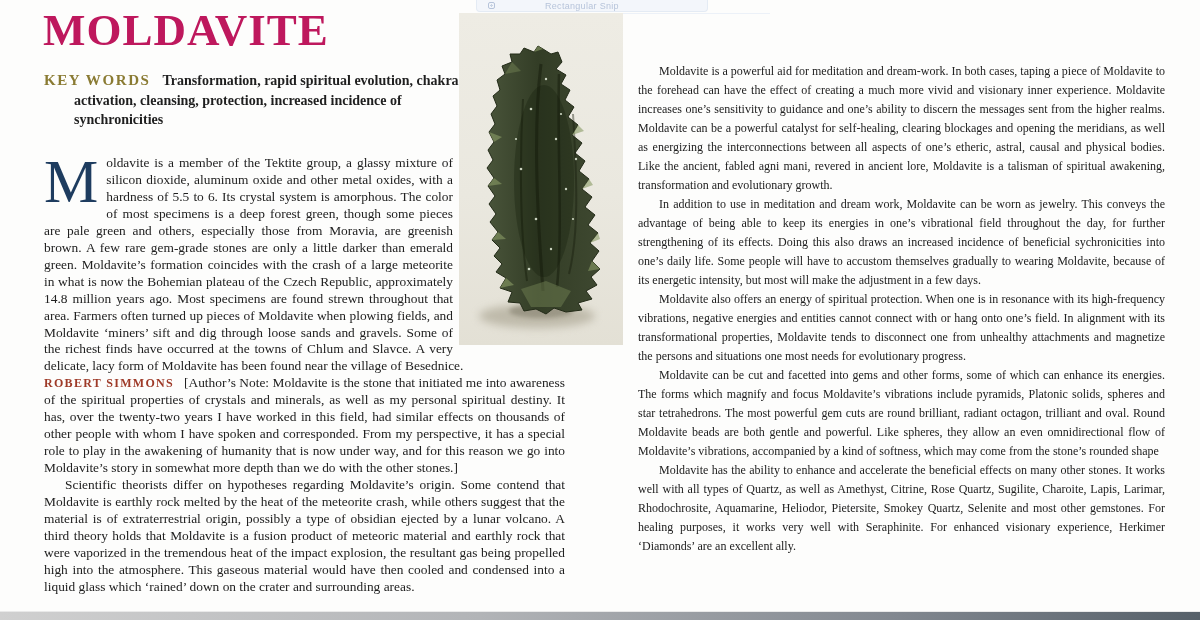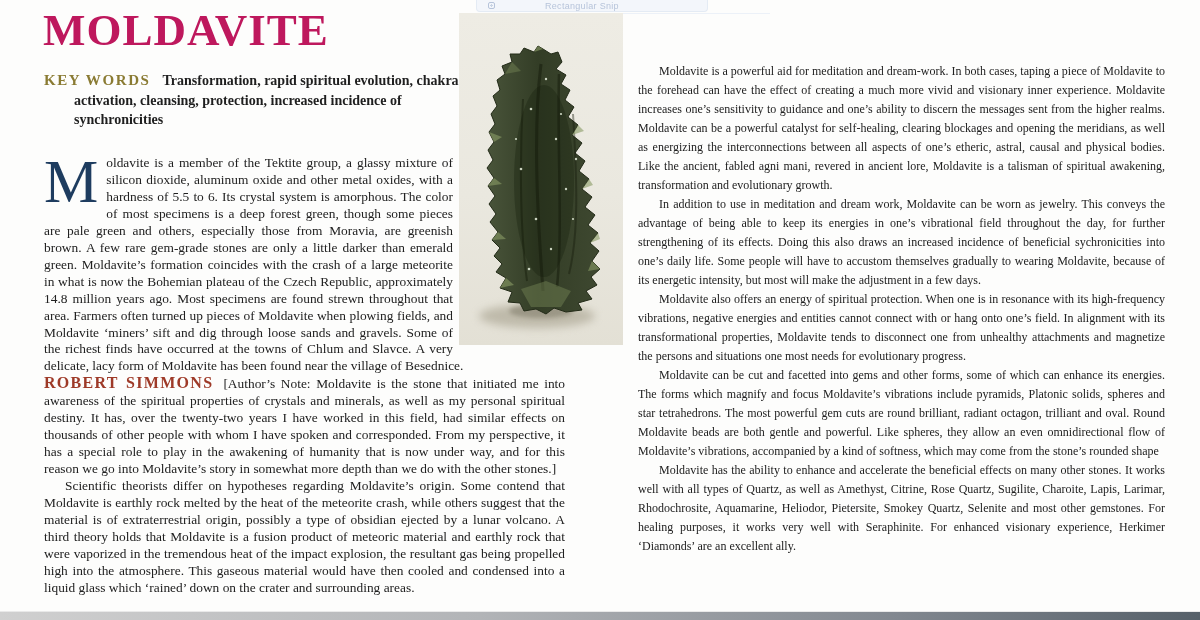--- a/index.html
+++ b/index.html
@@ -45,21 +45,21 @@
     font-size:13.4px;line-height:16.95px;text-align:justify;
   }
   .left-col p{margin:0;}
   .p1{margin:0 0 9px 0;}
   .img-spacer{float:right;width:112px;height:190px;}
   .dropcap{
     float:left;font-size:61px;line-height:48px;color:#1e3c5f;
     padding:3px 8px 0 0;font-weight:normal;
   }
   .p-author{margin:0 0 5px 0;}
-  .author-label{color:#9e3a28;font-weight:bold;font-size:16px;letter-spacing:1.3px;margin-right:10px;}
+  .author-label{color:#9e3a28;font-weight:bold;font-size:12px;letter-spacing:1.3px;margin-right:10px;}
   .p-indent{text-indent:21px;}
 
   .right-col{
     position:absolute;left:638px;top:62px;width:527px;height:552px;overflow:hidden;
     font-size:12px;line-height:19px;text-align:justify;
   }
   .right-col p{margin:0;text-indent:21px;}
 
   
   .bottom-bar{

